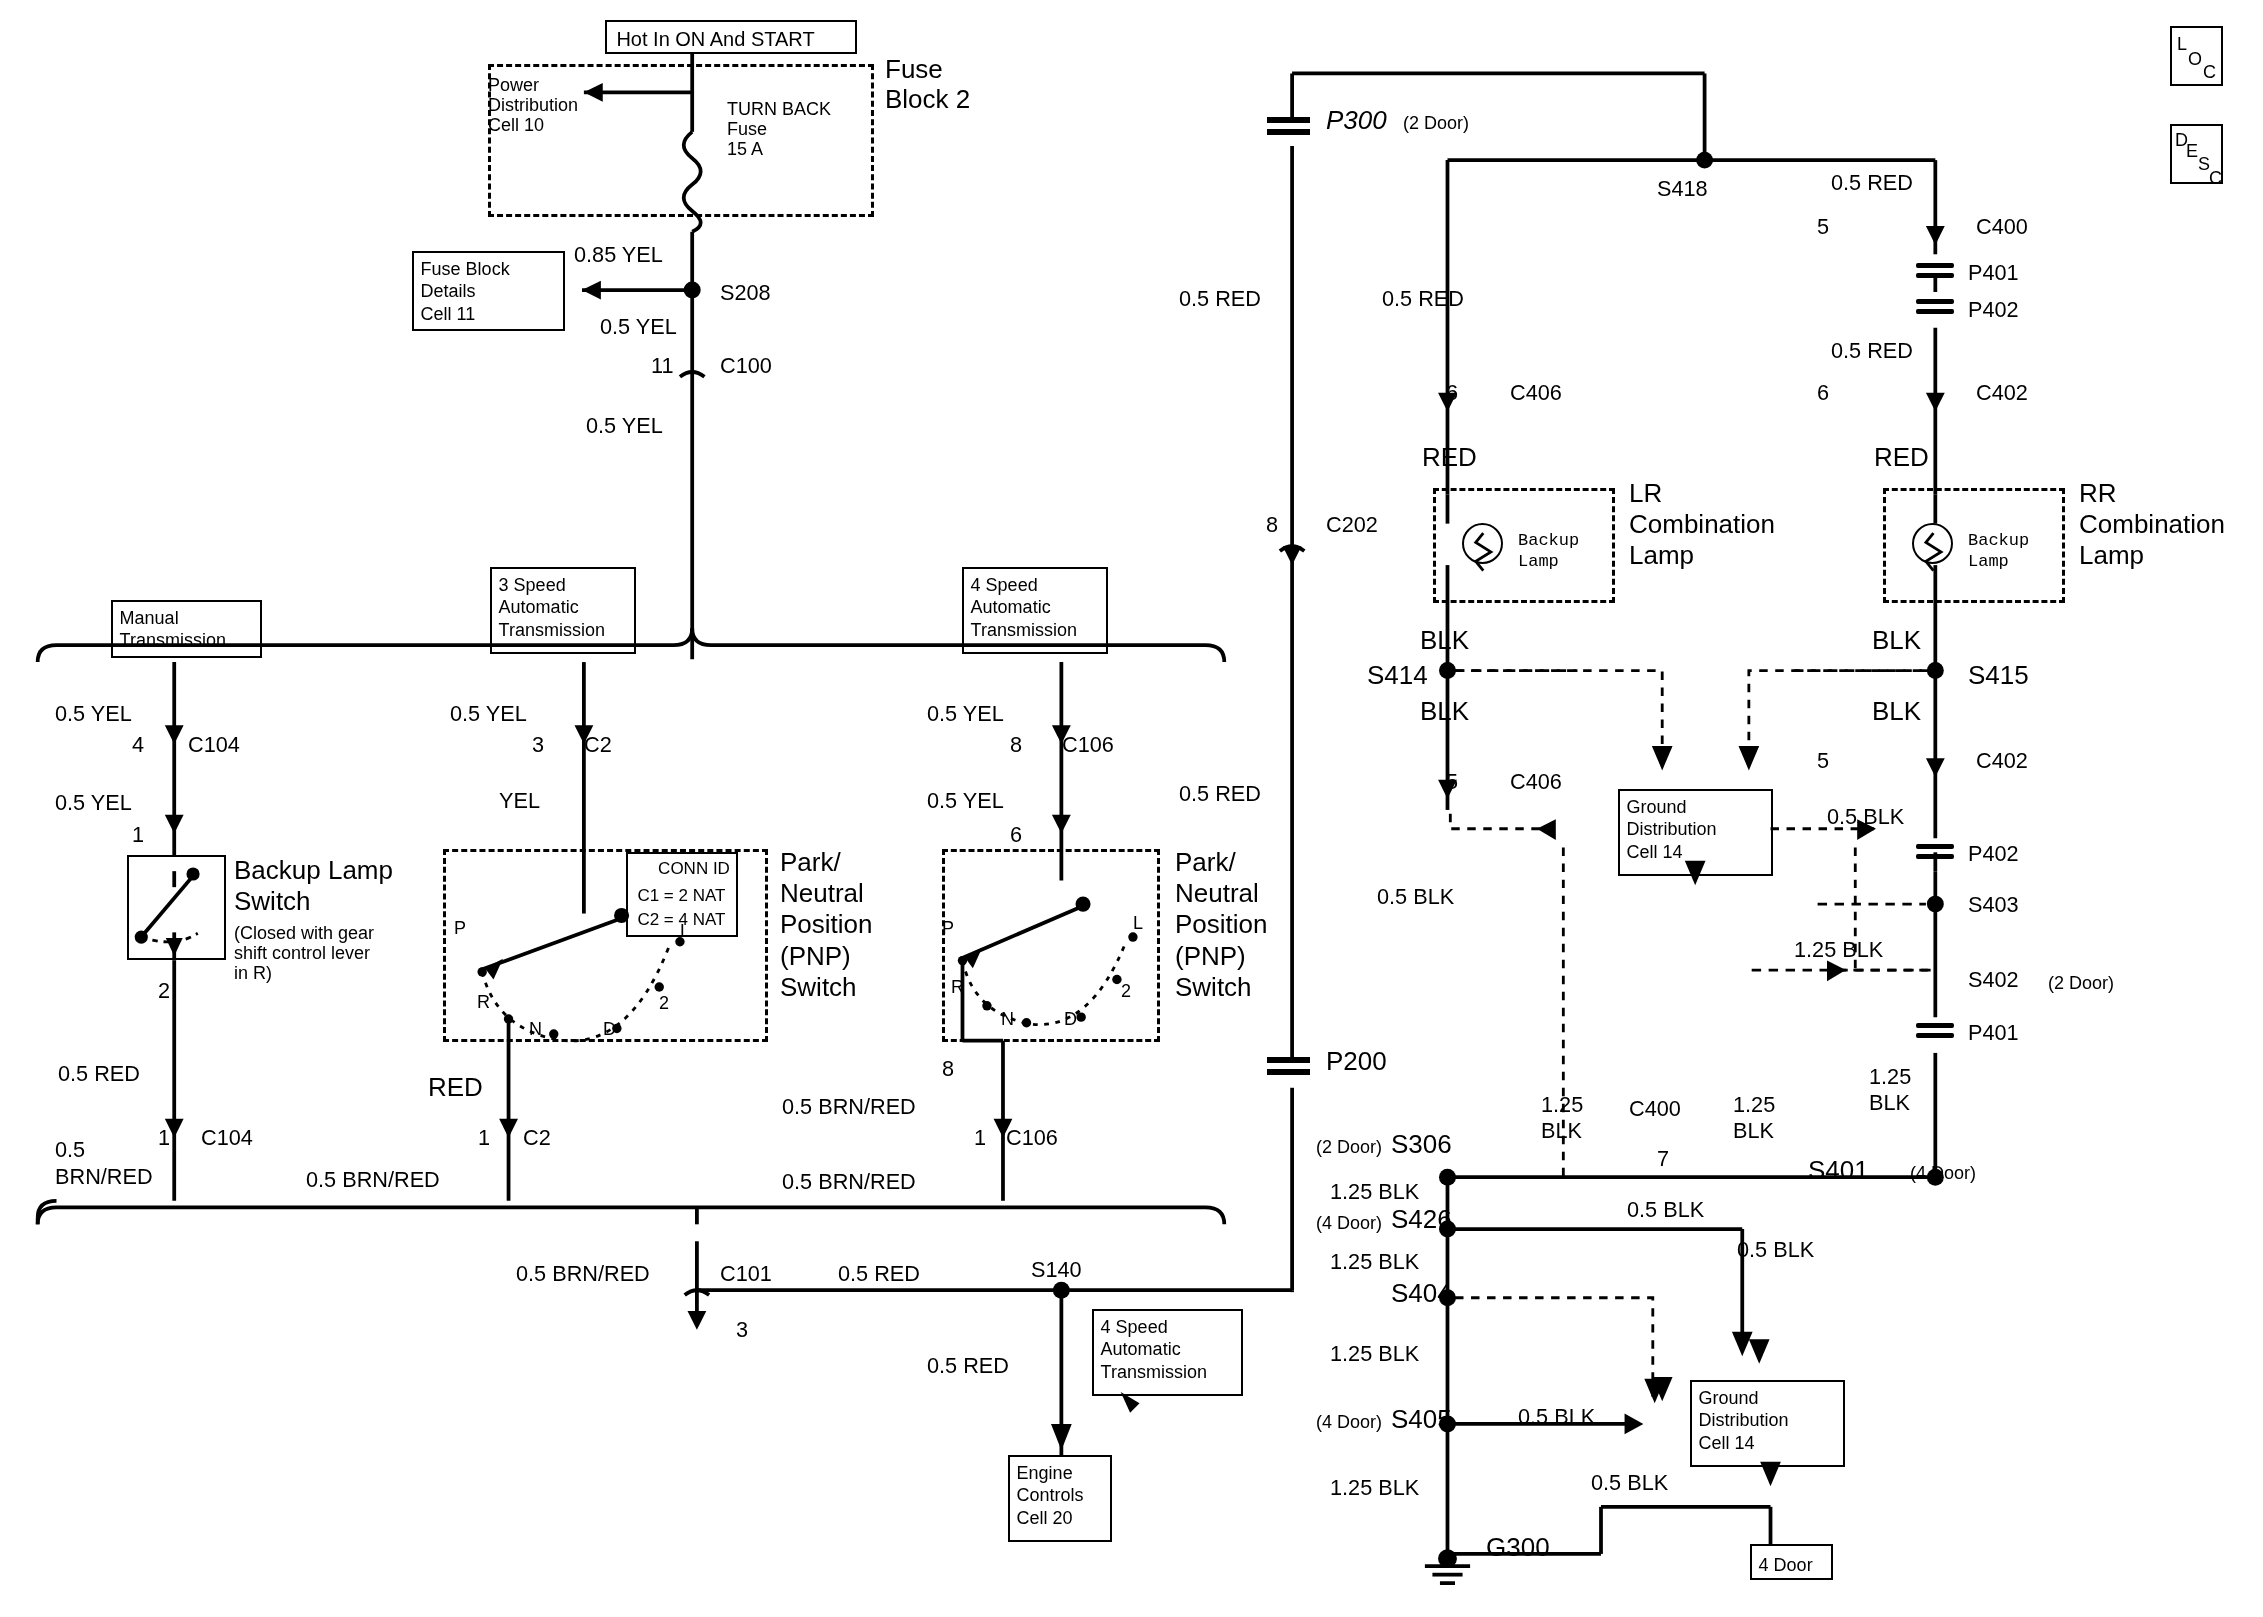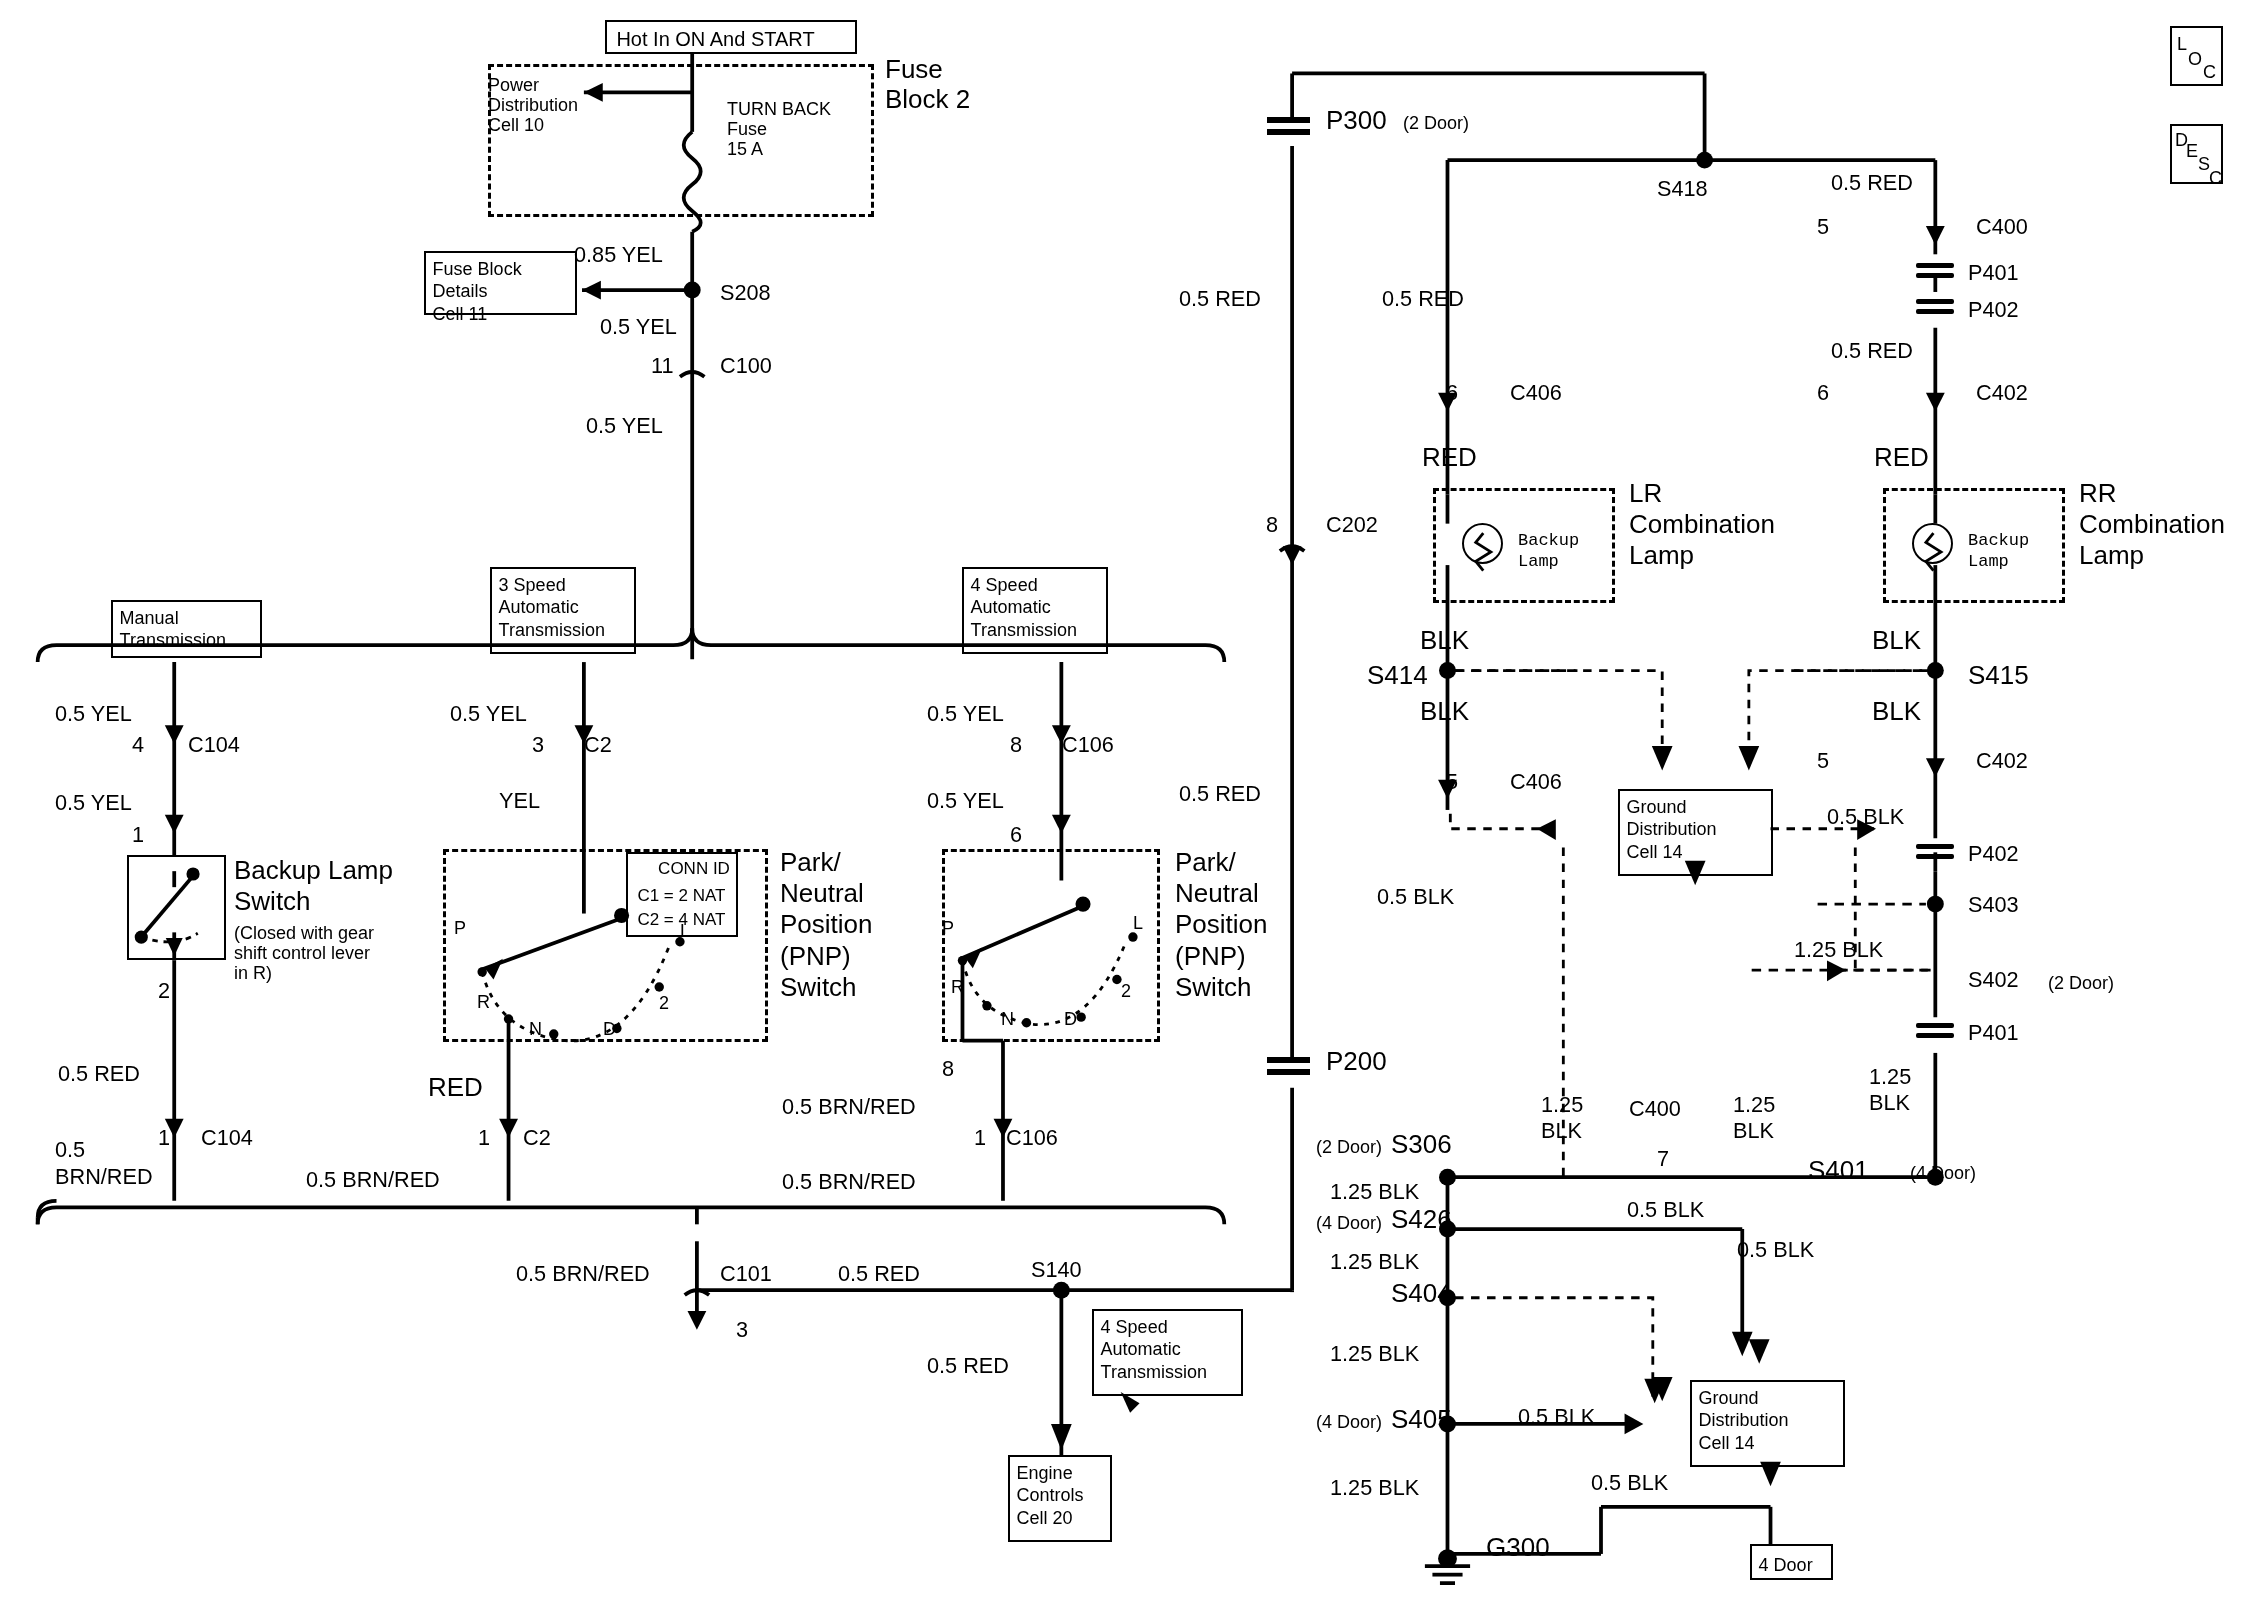--- a/index.html
+++ b/index.html
@@ -92,21 +92,21 @@
   <div class="lbl bg" style="left:885px; top:55px; line-height:1.15;">Fuse
 Block 2</div>
 
   <div class="lbl sm" style="left:488px; top:75px;">Power
 Distribution
 Cell 10</div>
   <div class="lbl sm" style="left:727px; top:99px;">TURN BACK
 Fuse
 15 A</div>
 
-  <div class="box" style="left:424px; top:251px; width:153px; height:64px;padding-left:24px;">
+  <div class="box" style="left:412px; top:251px; width:153px; height:80px;padding-left:24px;">
     <div class="inner">Fuse Block
 Details
 Cell 11</div>
   </div>
 
   <div class="lbl" style="left:574px; top:243px;">0.85 YEL</div>
   <div class="lbl" style="left:720px; top:281px;text-align:center;">S208</div>
   <div class="lbl" style="left:600px; top:315px;">0.5 YEL</div>
   <div class="lbl" style="left:651px; top:354px;">11</div>
   <div class="lbl" style="left:720px; top:354px;">C100</div>
@@ -220,21 +220,21 @@
   <div class="box" style="left:1008px; top:1455px; width:104px; height:87px;">
     <div class="inner">Engine
 Controls
 Cell 20</div>
   </div>
 
   <div class="plug" style="left:1267px; top:117px;">
     <span></span>
       <span></span>
   </div>
-  <div class="lbl bg" style="left:1326px; top:106px;">P300</div>
+  <div class="lbl bg" style="left:1326px; top:106px;font-style:italic;">P300</div>
   <div class="lbl sm" style="left:1403px; top:113px;">(2 Door)</div>
 
   <div class="lbl" style="left:1657px; top:177px;">S418</div>
 
   <div class="lbl" style="left:1179px; top:287px;">0.5 RED</div>
   <div class="lbl" style="left:1382px; top:287px;">0.5 RED</div>
   <div class="lbl" style="left:1831px; top:171px;">0.5 RED</div>
 
   <div class="lbl" style="left:1817px; top:215px;">5</div>
   <div class="lbl" style="left:1976px; top:215px;">C400</div>

